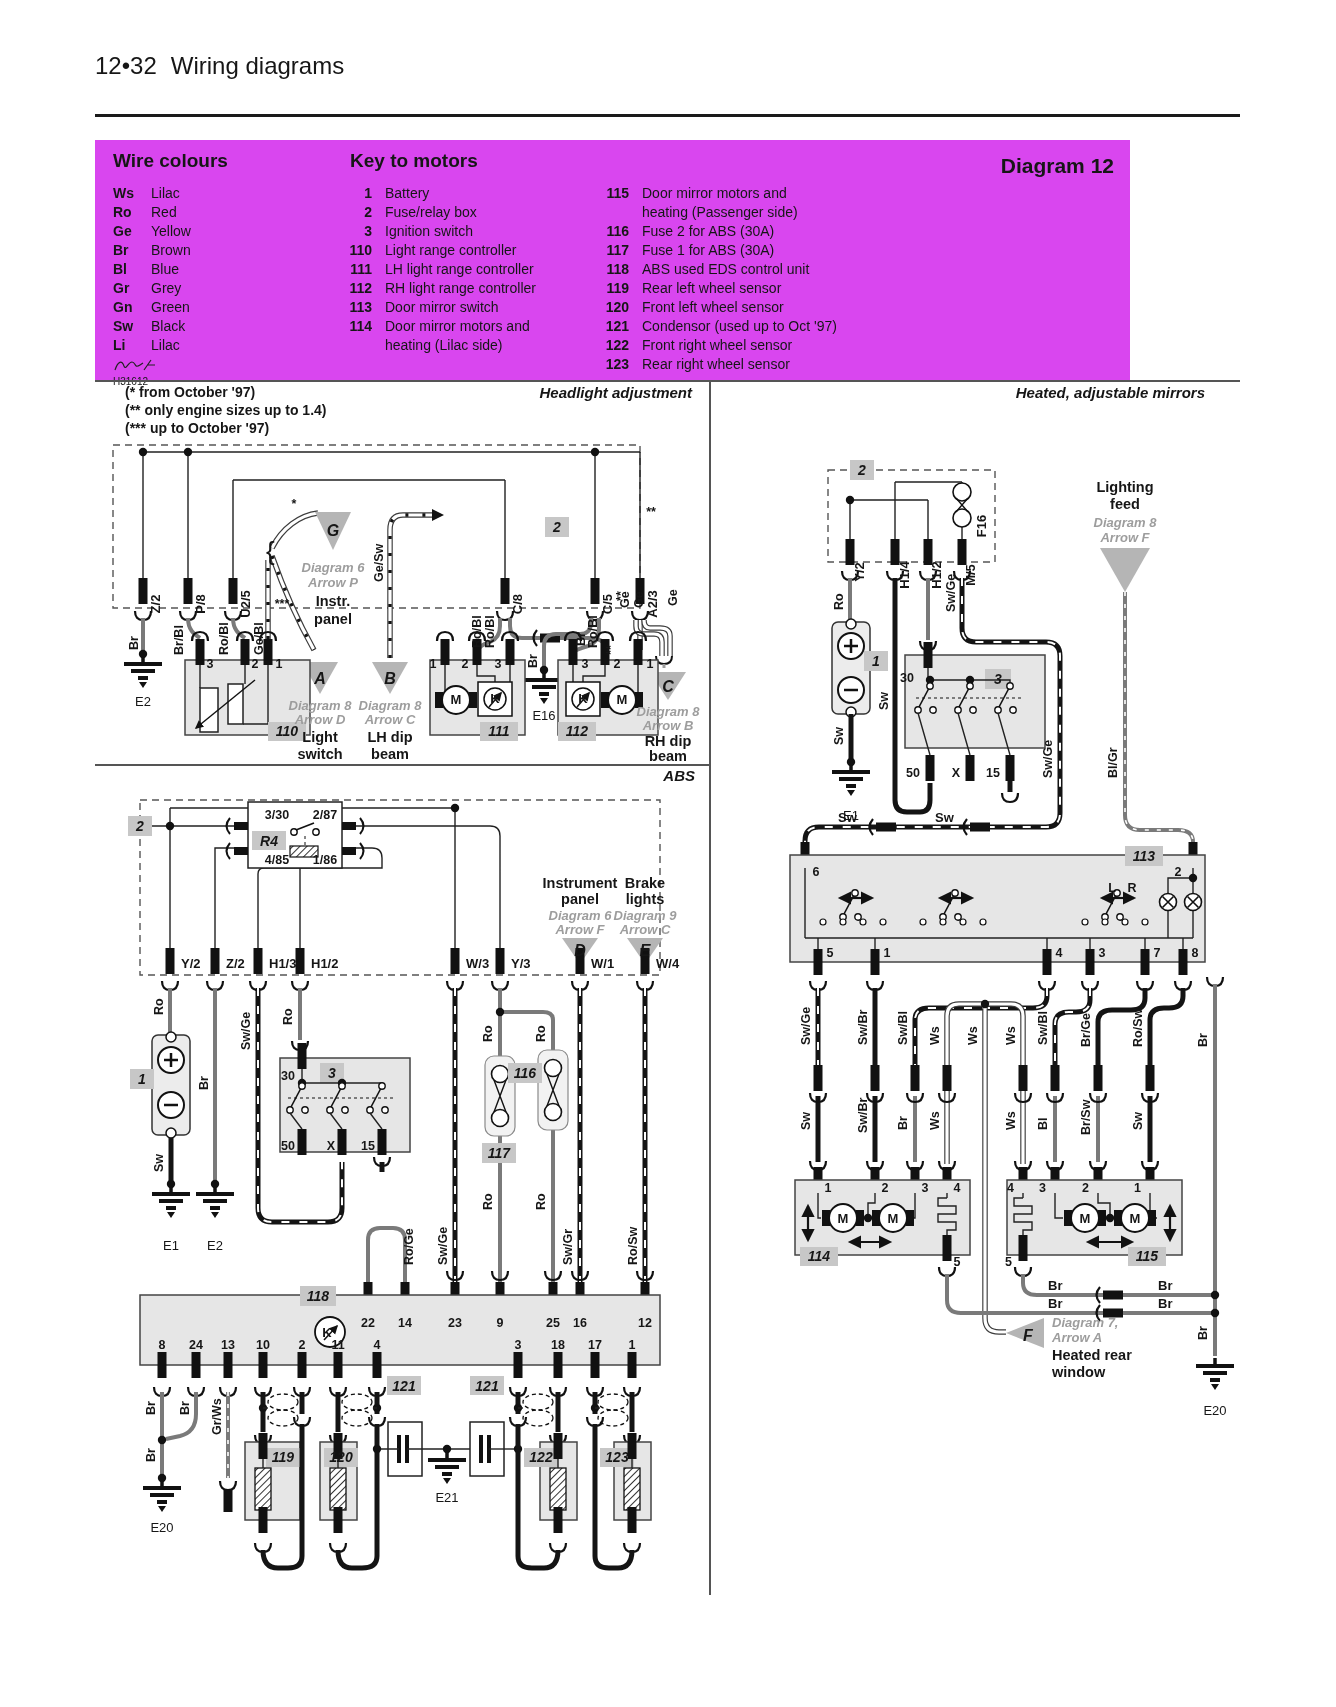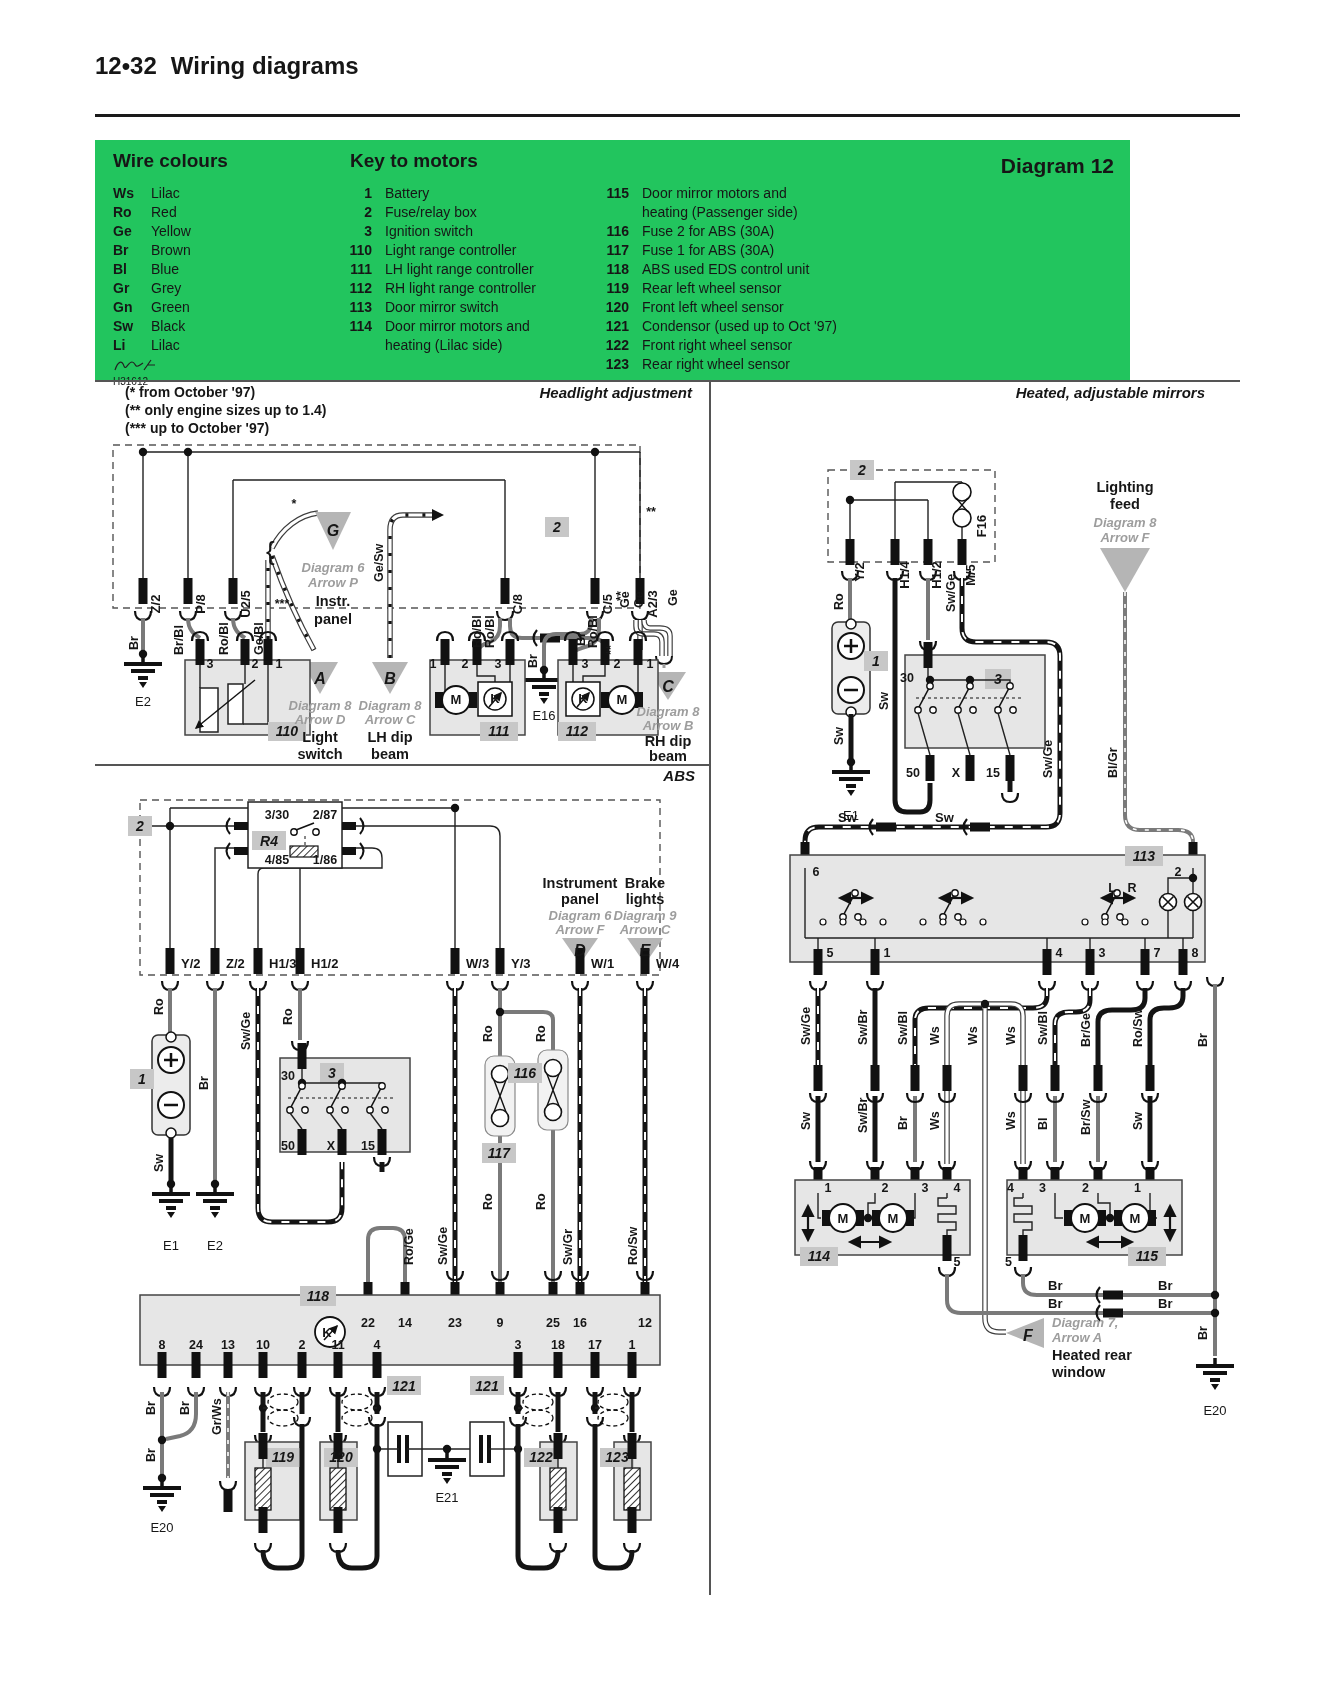--- a/index.html
+++ b/index.html
@@ -1,21 +1,21 @@
 <!DOCTYPE html>
 <html><head>
 <meta charset="utf-8">
 <style>
   html,body{margin:0;padding:0;}
   body{width:1336px;height:1707px;background:#fff;position:relative;
        font-family:"Liberation Sans",sans-serif;color:#161616;}
-  .page-header{position:absolute;left:95px;top:52px;font-size:24px;font-weight:700;}
+  .page-header{position:absolute;left:95px;top:52px;font-size:24px;font-weight:400;}
   .page-header .sp{margin-right:14px;}
   .top-rule{position:absolute;left:95px;top:114px;width:1145px;height:3px;background:#1a1a1a;}
-  .legend-panel{position:absolute;left:95px;top:140px;width:1035px;height:240px;background:#22c55e;}
+  .legend-panel{position:absolute;left:95px;top:140px;width:1035px;height:240px;background:#d946ef;}
   .lg-title{position:absolute;font-size:19px;font-weight:700;}
   .wc-title{left:18px;top:10px;}
   .ki-title{left:255px;top:10px;}
   .diagram-label{position:absolute;right:16px;top:14px;font-size:21px;font-weight:700;}
   .wc-list{position:absolute;left:18px;top:44px;}
   .ki-col1{position:absolute;left:249px;top:44px;}
   .ki-col2{position:absolute;left:506px;top:44px;}
   .lrow{display:flex;height:19px;font-size:14px;line-height:19px;}
   .f-abbr{width:38px;font-weight:700;}
   .f-num{width:28px;text-align:right;font-weight:700;margin-right:13px;white-space:pre;}

